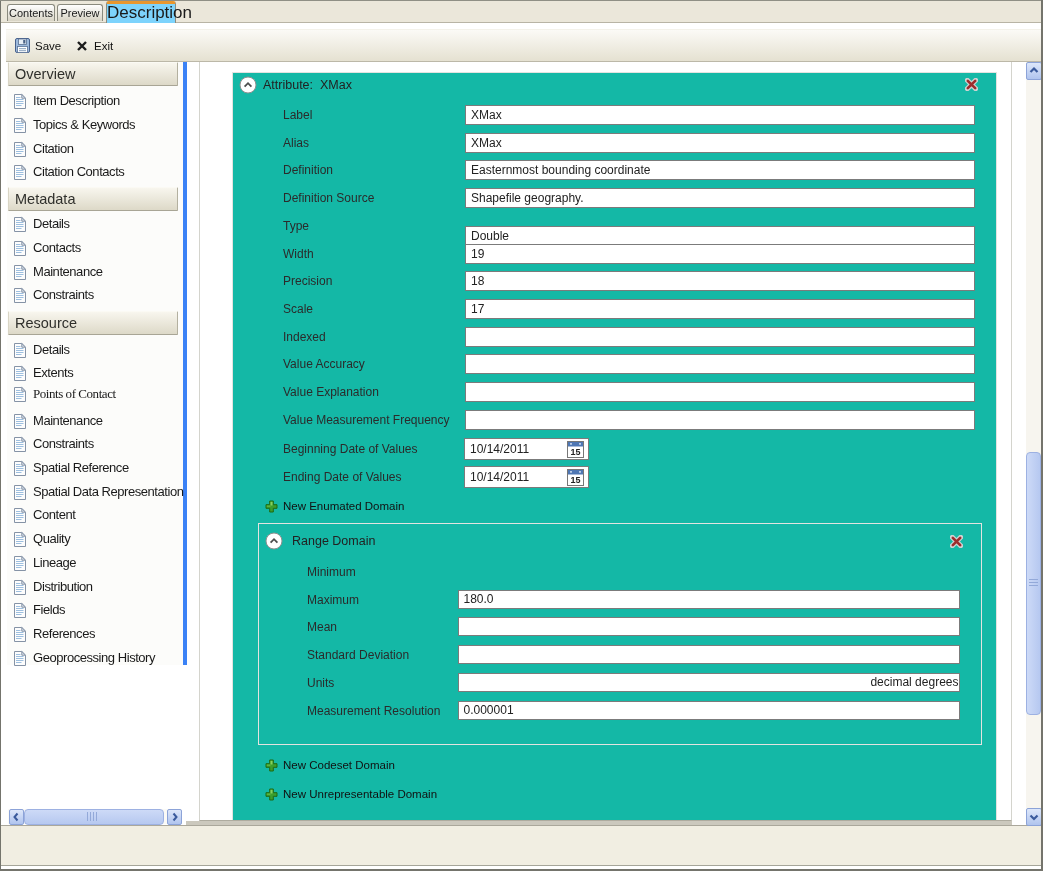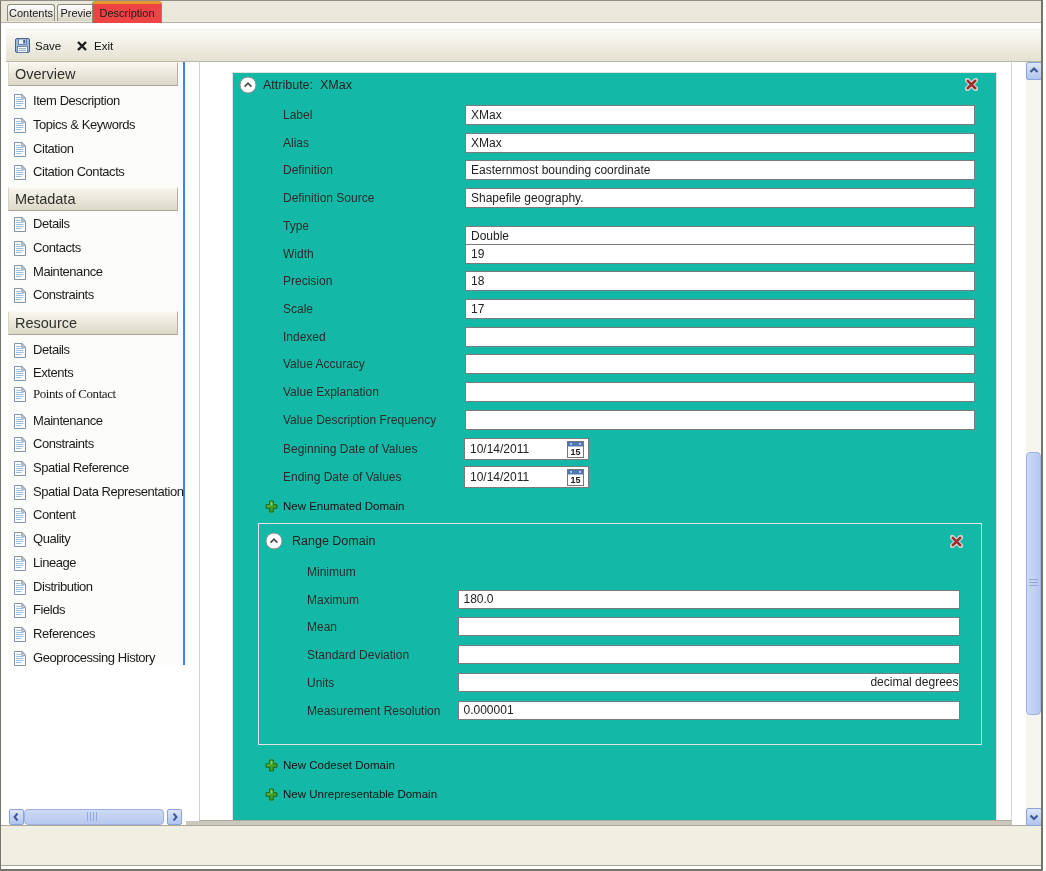--- a/index.html
+++ b/index.html
@@ -2,26 +2,26 @@
 <html><head>
 <meta charset="utf-8">
 <style>
   html,body{margin:0;padding:0;}
   body{font-family:"Liberation Sans",sans-serif;}
   #root{position:relative;width:1046px;height:871px;background:#fff;overflow:hidden;}
   .abs{position:absolute;}
   
   #tabstrip{left:1px;top:0;width:1041px;height:21px;background:#ebe7da;border-top:1px solid #a3a396;border-bottom:1px solid #b8b4a5;}
   .tab{position:absolute;top:4px;height:16px;border:1px solid #8a8a7e;border-bottom:none;border-radius:3px 3px 0 0;background:linear-gradient(#ffffff,#d8d4c5);font-size:11px;color:#1a1a1a;text-align:center;line-height:17px;}
-  #tabactive{position:absolute;left:92px;top:1px;width:68px;height:19px;background:#ef4444;border:1px solid #8a8a7e;border-bottom:none;border-top:3px solid #e8962e;border-radius:3px 3px 0 0;font-size:11px;color:#1a1a1a;text-align:center;line-height:18px;z-index:5;}
+  #tabactive{position:absolute;left:106px;top:1px;width:68px;height:19px;background:#7dd3fc;border:1px solid #8a8a7e;border-bottom:none;border-top:3px solid #e8962e;border-radius:3px 3px 0 0;font-size:17px;color:#1a1a1a;text-align:center;line-height:18px;z-index:5;}
   
   #toolbar{left:6px;top:29px;width:1035px;height:31px;background:linear-gradient(#fbfaf6,#e5e1d1);border-bottom:1px solid #bcb8a8;border-top:1px solid #f4f2ea;}
   #toolbar .txt{position:absolute;top:0;height:32px;line-height:32px;font-size:11.5px;color:#111;}
   
-  #sidebar{left:7px;top:62px;width:176px;height:603px;background:#fcfcfa;border-right:2px solid #3b82f6;}
+  #sidebar{left:7px;top:62px;width:176px;height:603px;background:#fcfcfa;border-right:4px solid #3b82f6;}
   .shead{position:absolute;left:1px;width:162px;height:22px;box-sizing:content-box;background:linear-gradient(#f8f6ee,#ddd9c8);border:1px solid #b3b09f;border-top-color:#fbfaf4;border-left-color:#d9d5c5;border-bottom-color:#a8a595;font-size:14.5px;color:#30302c;line-height:22px;padding-left:6px;border-radius:1px;}
   .sitem{position:absolute;left:0;width:178px;height:24px;line-height:24px;font-size:13px;letter-spacing:-0.45px;color:#1a1a1a;}
   .sitem svg{position:absolute;left:5px;top:4px;}
   .sitem span{position:absolute;left:26px;top:0;white-space:nowrap;}
   
   #page{left:199px;top:62px;width:811px;height:758px;background:#fff;border-left:1px solid #d4d4cd;border-right:1px solid #d4d4cd;border-bottom:1px solid #aeab9f;}
   
   #grayband{left:186px;top:821px;width:826px;height:4px;background:#cbc8bd;}
   #beige{left:1px;top:825px;width:1040px;height:39px;background:#f1eee2;border-top:1px solid #aaa79b;border-bottom:1px solid #a5a599;}
   
@@ -442,21 +442,21 @@
     <div class="row-label" style="left:50px;top:198.2px;">Precision</div>
     <div class="inp" style="left:232px;top:198.2px;width:503px;height:18px;">18</div>
     <div class="row-label" style="left:50px;top:225.9px;">Scale</div>
     <div class="inp" style="left:232px;top:225.9px;width:503px;height:18px;">17</div>
     <div class="row-label" style="left:50px;top:253.6px;">Indexed</div>
     <div class="inp" style="left:232px;top:253.6px;width:503px;height:18px;"></div>
     <div class="row-label" style="left:50px;top:281.3px;">Value Accuracy</div>
     <div class="inp" style="left:232px;top:281.3px;width:503px;height:18px;"></div>
     <div class="row-label" style="left:50px;top:309.0px;">Value Explanation</div>
     <div class="inp" style="left:232px;top:309.0px;width:503px;height:18px;"></div>
-    <div class="row-label" style="left:50px;top:336.7px;">Value Description Frequency</div>
+    <div class="row-label" style="left:50px;top:336.7px;">Value Measurement Frequency</div>
     <div class="inp" style="left:232px;top:336.7px;width:503px;height:18px;"></div>
     <div class="row-label" style="left:50px;top:364.5px;height:22px;line-height:22px;">Beginning Date of Values</div>
     <div class="inp" style="left:231px;top:364.5px;width:118px;height:20px;line-height:20px;">10/14/2011<svg style="position:absolute;right:4px;top:2px" width="17" height="17" viewBox="0 0 17 17">
           <rect x="0.5" y="0.5" width="16" height="16" fill="#fff" stroke="#777"></rect>
           <rect x="1" y="1" width="15" height="4.5" fill="#4f77b4"></rect>
           <rect x="3" y="2.2" width="2" height="1.4" fill="#d5e0f0"></rect>
           <rect x="12" y="2.2" width="2" height="1.4" fill="#d5e0f0"></rect>
           <text x="8.5" y="13.5" font-size="9" font-weight="bold" fill="#222" text-anchor="middle" font-family="Liberation Sans,sans-serif">15</text>
         </svg></div>
     <div class="row-label" style="left:50px;top:393px;height:22px;line-height:22px;">Ending Date of Values</div>

